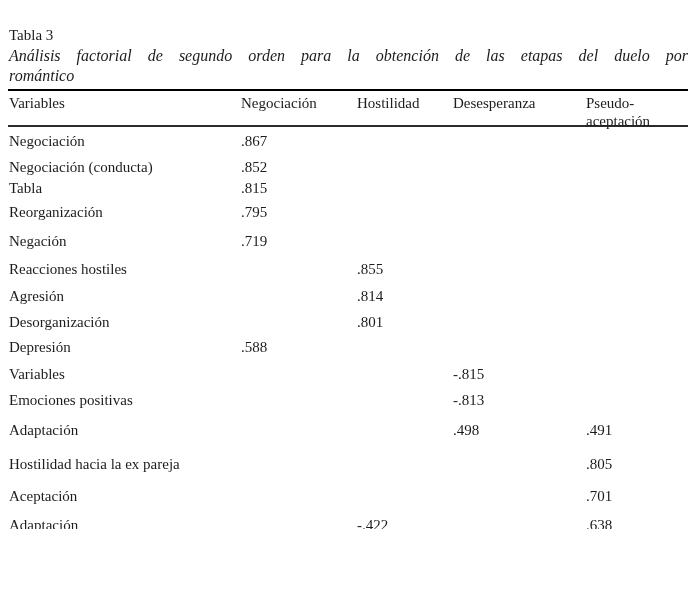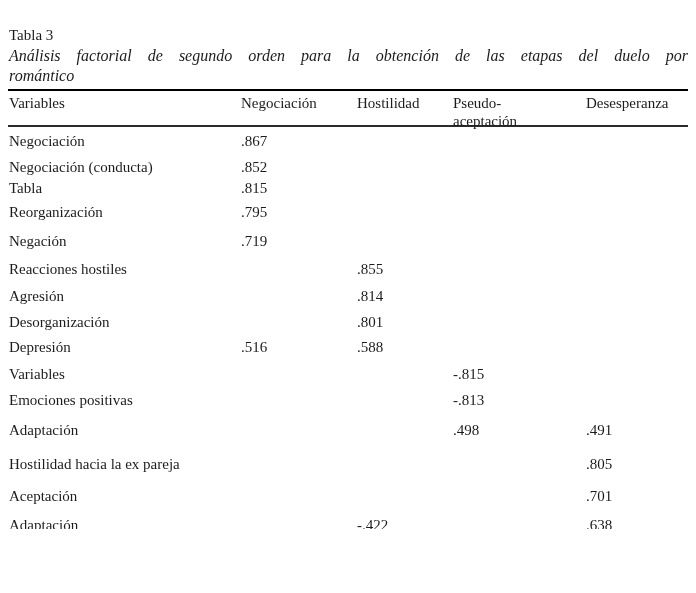--- a/index.html
+++ b/index.html
@@ -62,23 +62,23 @@
 <div class="page">
   <div class="title">Tabla 3</div>
   <div class="subtitle">Análisis factorial de segundo orden para la obtención de las etapas del duelo por
 romántico</div>
 
   <div class="table">
     <div class="thead">
       <div class="hcell cell">Variables</div>
       <div class="hcell cell">Negociación</div>
       <div class="hcell cell">Hostilidad</div>
+      <div class="hcell cell">Desesperanza</div>
       <div class="hcell cell">Pseudo-
 aceptación</div>
-      <div class="hcell cell">Desesperanza</div>
     </div>
 
     <div class="tbody">
 
       <div class="row h28">
         <div class="cell">Negociación</div>
         <div class="cell">.867</div>
         <div class="cell"></div>
         <div class="cell"></div>
         <div class="cell"></div>
@@ -135,21 +135,20 @@
       <div class="row h26">
         <div class="cell">Desorganización</div>
         <div class="cell"></div>
         <div class="cell">.801</div>
         <div class="cell"></div>
         <div class="cell"></div>
       </div>
 
       <div class="row h25">
         <div class="cell">Depresión</div>
-        <div class="cell">.516</div>
         <div class="cell">.588</div>
         <div class="cell"></div>
         <div class="cell"></div>
       </div>
 
       <div class="row h28">
         <div class="cell">Variables</div>
         <div class="cell"></div>
         <div class="cell"></div>
         <div class="cell">-.815</div>

